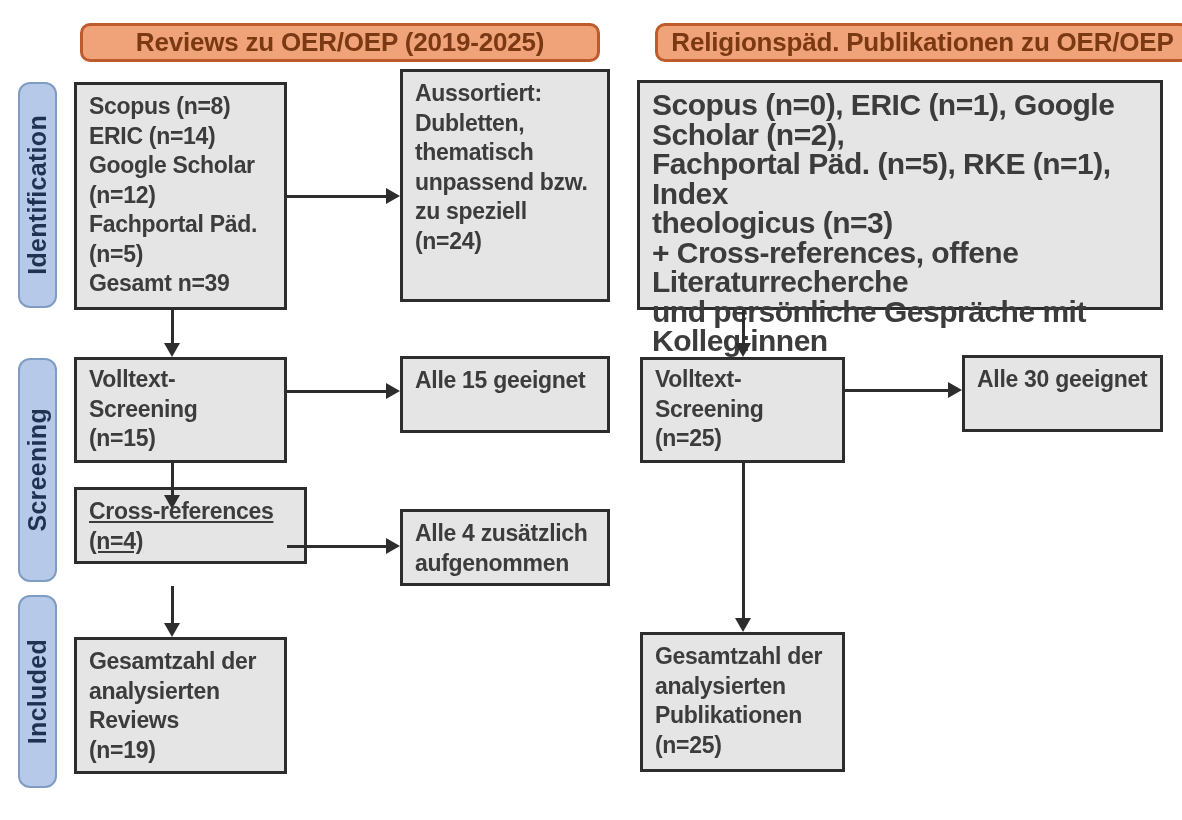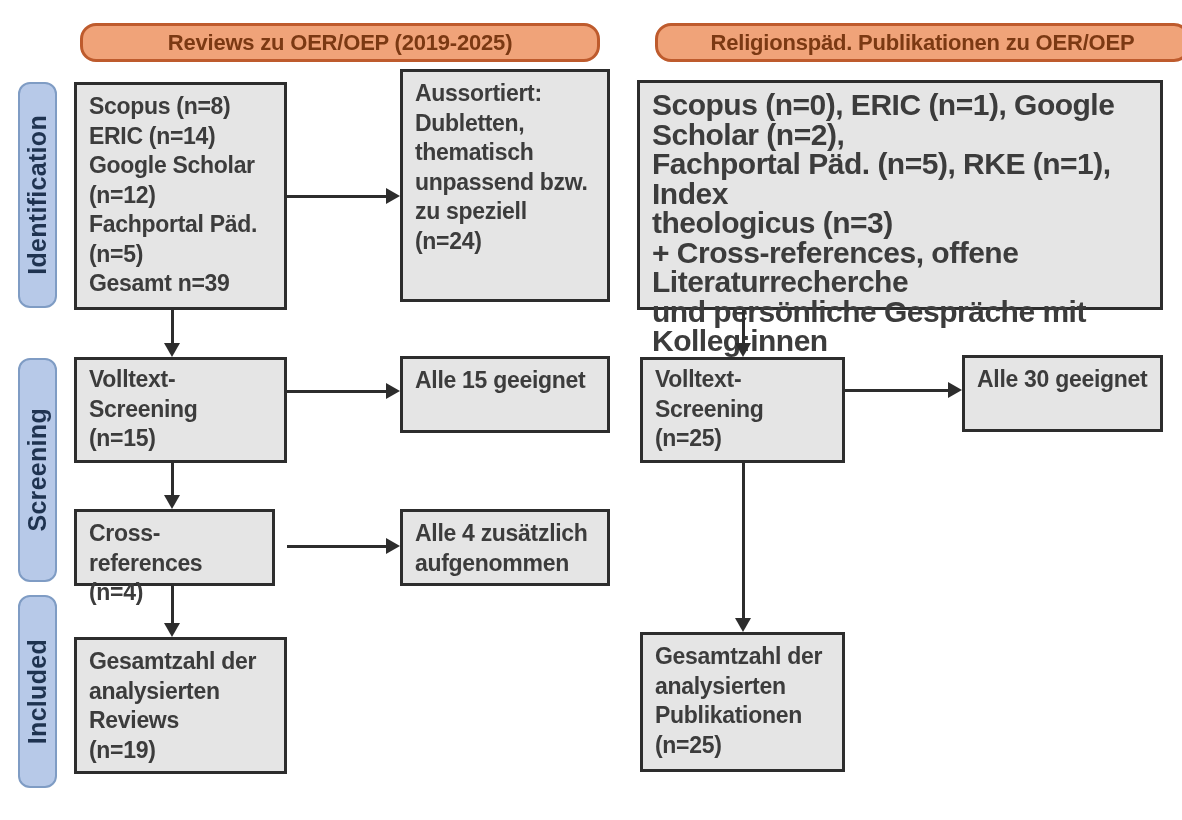--- a/index.html
+++ b/index.html
@@ -3,22 +3,22 @@
 <meta charset="utf-8">
 <style>
   html,body{margin:0;padding:0;background:#ffffff;}
   #canvas{
     position:relative;width:1182px;height:820px;background:#ffffff;overflow:hidden;
     font-family:"Liberation Sans", sans-serif;
   }
   .hdr{
     position:absolute;display:flex;align-items:center;justify-content:center;
     background:var(--header_fill);border:3px solid var(--header_border);
-    border-radius:16px;color:var(--header_text);
-    font-size:22px;font-weight:700;letter-spacing:-0.2px;box-sizing:border-box;
+    border-radius:10px;color:var(--header_text);
+    font-size:26px;font-weight:700;letter-spacing:-0.2px;box-sizing:border-box;
     white-space:nowrap;
   }
   .stage{
     position:absolute;display:flex;align-items:center;justify-content:center;
     background:var(--stage_fill);border:2px solid var(--stage_border);
     border-radius:12px;color:var(--stage_text);box-sizing:border-box;
   }
   .stage span{
     writing-mode:vertical-rl;transform:rotate(180deg);
     font-size:25px;font-weight:700;letter-spacing:0.3px;
@@ -71,21 +71,21 @@
   <div class="box" style="left:400px;top:69px;width:210px;height:233px;">Aussortiert:
 Dubletten,
 thematisch
 unpassend bzw.
 zu speziell
 (n=24)</div>
   <div class="box" style="left:74px;top:357px;width:213px;height:106px;padding-top:5px;">Volltext-
 Screening
 (n=15)</div>
   <div class="box" style="left:400px;top:356px;width:210px;height:77px;">Alle 15 geeignet</div>
-  <div class="box" style="left:74px;top:509px;width:201px;height:77px;">Cross-references
+  <div class="box" style="left:74px;top:487px;width:233px;height:77px;text-decoration:underline;">Cross-references
 (n=4)</div>
   <div class="box" style="left:400px;top:509px;width:210px;height:77px;">Alle 4 zusätzlich
 aufgenommen</div>
   <div class="box" style="left:74px;top:637px;width:213px;height:137px;">Gesamtzahl der
 analysierten
 Reviews
 (n=19)</div>
 
   <div class="box small-font" style="left:637px;top:80px;width:526px;height:230px;">Scopus (n=0), ERIC (n=1), Google Scholar (n=2),
 Fachportal Päd. (n=5), RKE (n=1), Index

